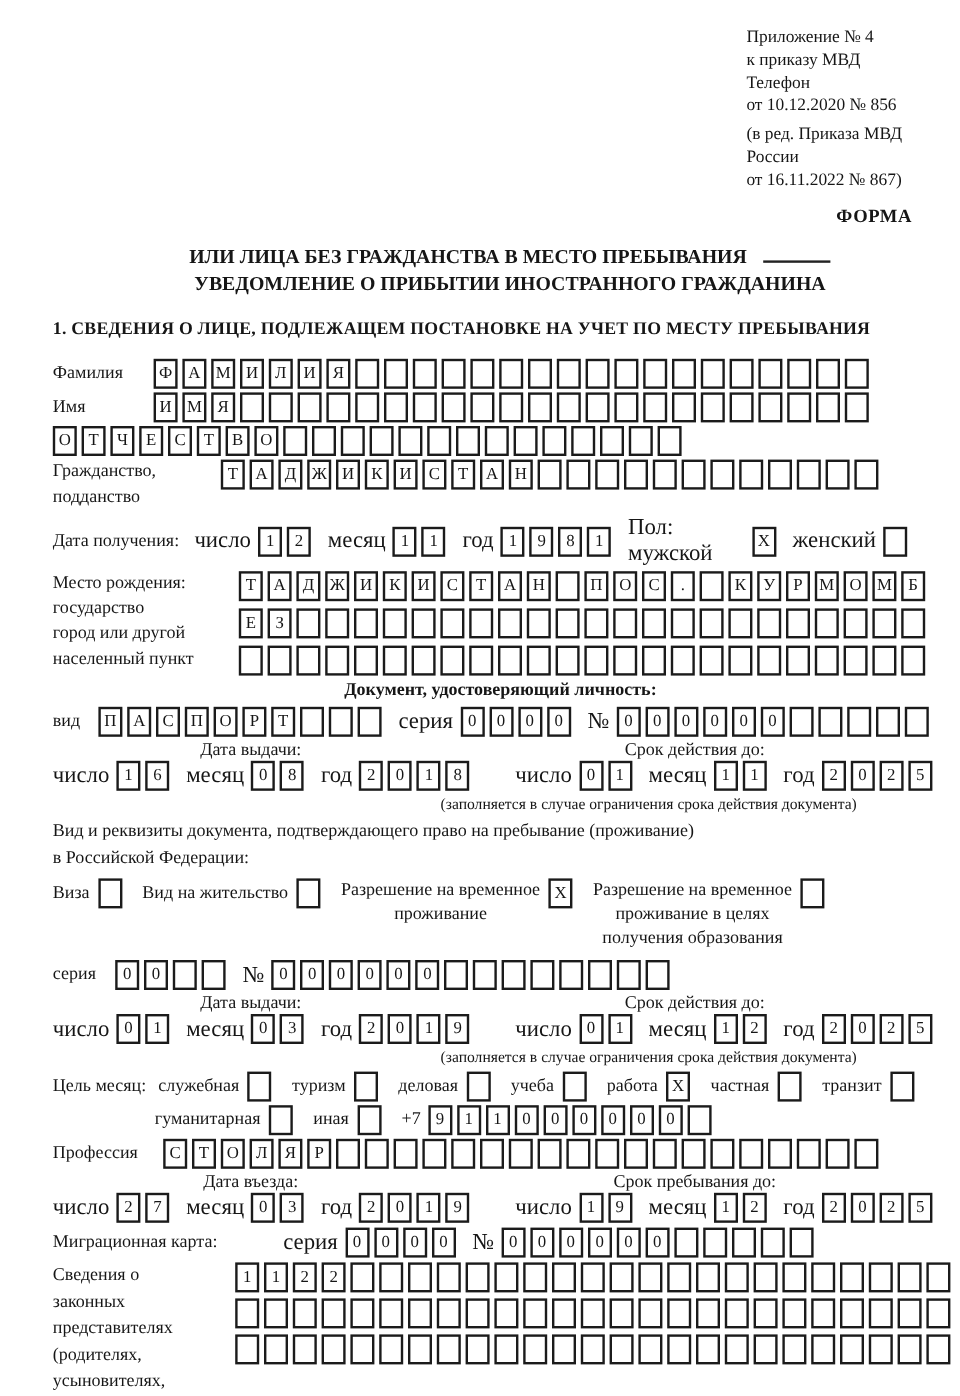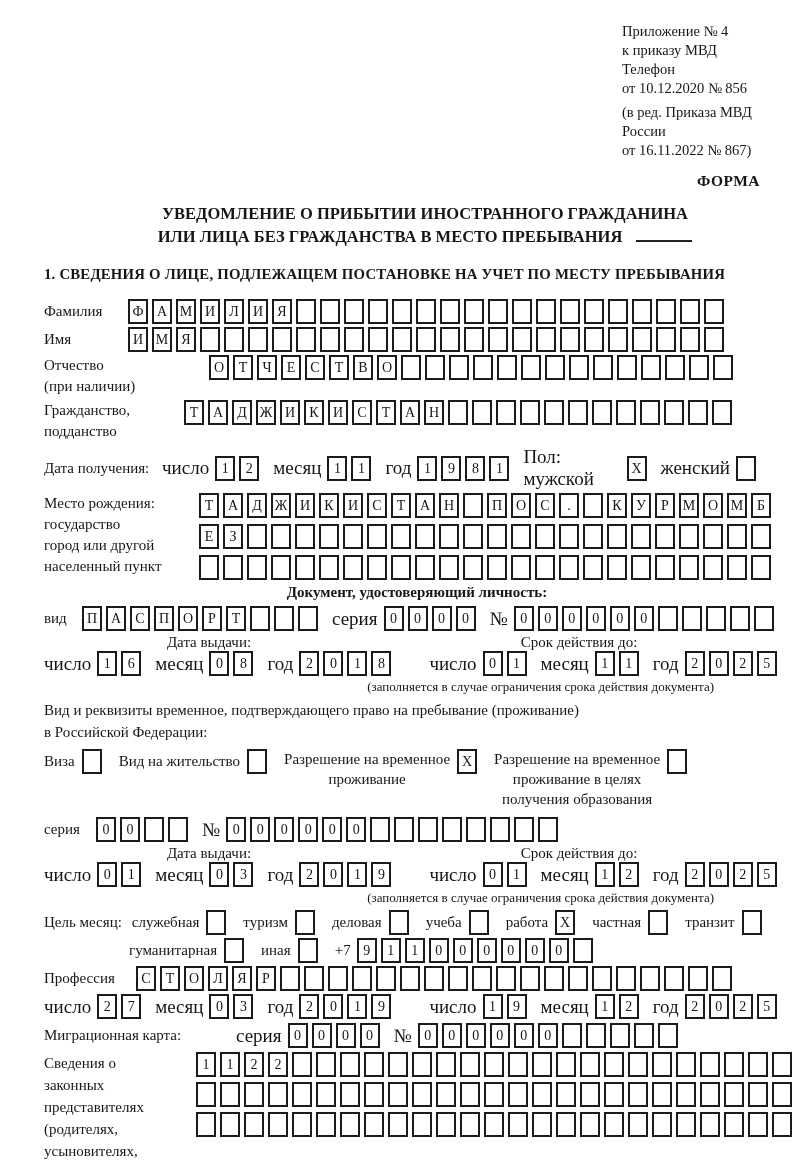--- a/index.html
+++ b/index.html
@@ -67,22 +67,22 @@
     <div>Приложение № 4</div>
     <div>к приказу МВД Телефон</div>
     <div>от 10.12.2020 № 856</div>
     <div class="hdr-amend">(в ред. Приказа МВД России</div>
     <div>от 16.11.2022 № 867)</div>
   </div>
 
   <div class="forma">ФОРМА</div>
 
   <div class="title">
+    <div><span>ИЛИ ЛИЦА БЕЗ ГРАЖДАНСТВА В МЕСТО ПРЕБЫВАНИЯ</span><span class="blank-line"></span></div>
     <div>УВЕДОМЛЕНИЕ О ПРИБЫТИИ ИНОСТРАННОГО ГРАЖДАНИНА</div>
-    <div><span>ИЛИ ЛИЦА БЕЗ ГРАЖДАНСТВА В МЕСТО ПРЕБЫВАНИЯ</span><span class="blank-line"></span></div>
   </div>
 
   <div class="sec-heading">1. СВЕДЕНИЯ О ЛИЦЕ, ПОДЛЕЖАЩЕМ ПОСТАНОВКЕ НА УЧЕТ ПО МЕСТУ ПРЕБЫВАНИЯ</div>
 
   <div class="rows">
 
     <div class="row">
       <span class="lbl w84">Фамилия</span>
       <span class="cells">
           <span class="cell">Ф</span>
@@ -138,24 +138,20 @@
           <span class="cell"></span>
           <span class="cell"></span>
           <span class="cell"></span>
           <span class="cell"></span>
           <span class="cell"></span>
           <span class="cell"></span>
         </span>
     </div>
 
     <div class="row top">
-      <span class="lbl w165 stack">
-        <span>Отчество</span>
-        <span>(при наличии)</span>
-      </span>
       <span class="cells">
           <span class="cell">О</span>
           <span class="cell">Т</span>
           <span class="cell">Ч</span>
           <span class="cell">Е</span>
           <span class="cell">С</span>
           <span class="cell">Т</span>
           <span class="cell">В</span>
           <span class="cell">О</span>
           <span class="cell"></span>
@@ -405,21 +401,21 @@
         <span class="cells">
             <span class="cell">2</span>
             <span class="cell">0</span>
             <span class="cell">2</span>
             <span class="cell">5</span>
           </span>
       </span>
     </div>
     <div class="note">(заполняется в случае ограничения срока действия документа)</div>
 
-    <div class="intro">Вид и реквизиты временное, подтверждающего право на пребывание (проживание)</div>
+    <div class="intro">Вид и реквизиты документа, подтверждающего право на пребывание (проживание)</div>
     <div class="intro">в Российской Федерации:</div>
 
     <div class="row top stay-boxes">
       <span class="opt">
         <span class="lbl">Виза</span>
         <span class="cells">
             <span class="cell"></span>
           </span>
       </span>
       <span class="opt">
@@ -620,20 +616,24 @@
           <span class="cell"></span>
           <span class="cell"></span>
           <span class="cell"></span>
           <span class="cell"></span>
           <span class="cell"></span>
           <span class="cell"></span>
           <span class="cell"></span>
         </span>
     </div>
 
+    <div class="date-head">
+      <span class="dh-left">Дата въезда:</span>
+      <span class="dh-right">Срок пребывания до:</span>
+    </div>
     <div class="row">
       <span class="dgroup">
         <span class="dlbl first">число</span>
         <span class="cells">
             <span class="cell">2</span>
             <span class="cell">7</span>
           </span>
         <span class="dlbl">месяц</span>
         <span class="cells">
             <span class="cell">0</span>

